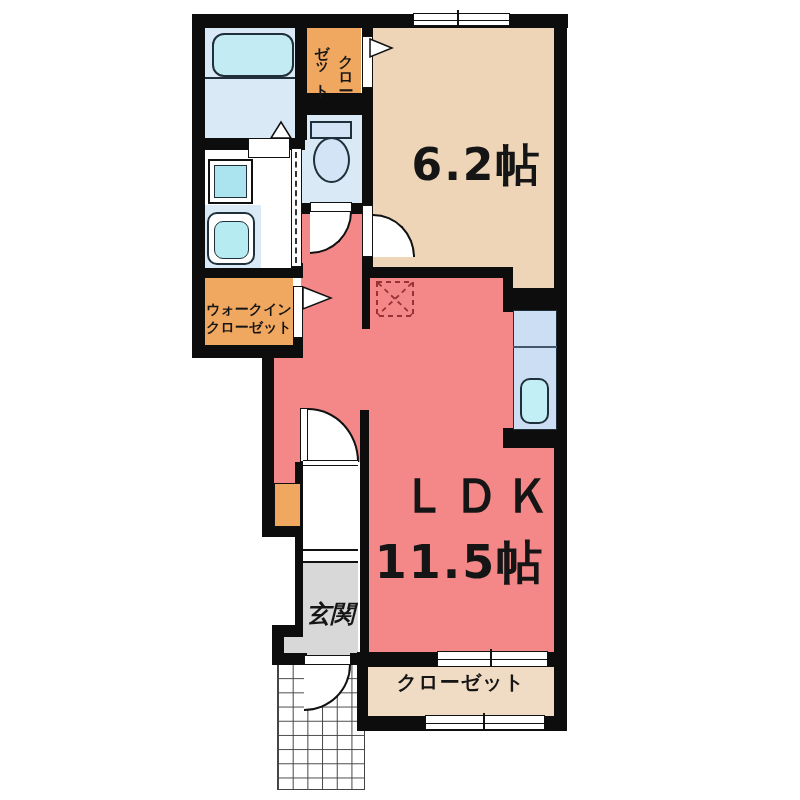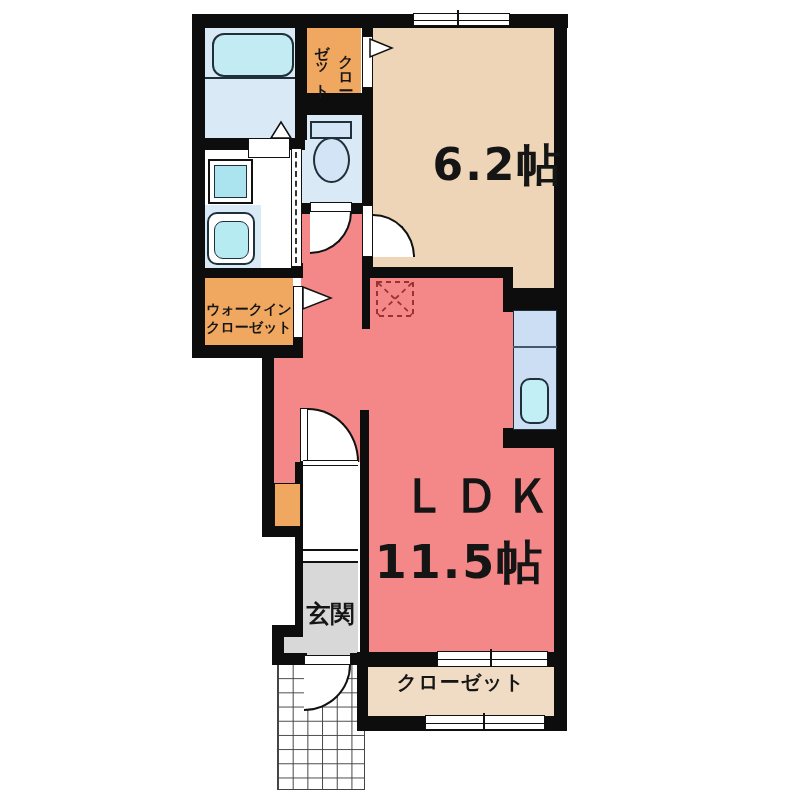--- a/index.html
+++ b/index.html
@@ -139,28 +139,28 @@
   <div class="abs" style="left:513px;top:310px;width:44px;height:120px;background:#cbdef4;border:1px solid #20303a;"></div>
   <div class="abs" style="left:513px;top:346px;width:44px;height:2px;background:#45586b;"></div>
   <div class="abs" style="left:520px;top:378px;width:29px;height:46px;background:#c2eff6;border:2px solid #20303a;border-radius:10px;"></div>
   <svg class="abs" style="left:375px;top:280px;" width="40" height="38">
     <rect x="2" y="2" width="36" height="34" fill="none" stroke="#993333" stroke-width="2" stroke-dasharray="5,4"></rect>
     <line x1="3" y1="3" x2="37" y2="35" stroke="#993333" stroke-width="1.8" stroke-dasharray="5,4"></line>
     <line x1="37" y1="3" x2="3" y2="35" stroke="#993333" stroke-width="1.8" stroke-dasharray="5,4"></line>
   </svg>
   <div class="abs fill-orange" style="left:274px;top:483px;width:27px;height:44px;border:1px solid #111;"></div>
 
-  <div class="abs room-label" style="left:362px;top:136px;width:229px;font-size:44px;letter-spacing:2px;margin-left:21px;">6.2帖</div>
+  <div class="abs room-label" style="left:362px;top:136px;width:229px;font-size:44px;letter-spacing:2px;">6.2帖</div>
 
   <div class="abs room-label" style="left:362px;top:464px;width:195px;font-size:48px;letter-spacing:4px;text-align:right;">ＬＤＫ</div>
   <div class="abs room-label" style="left:362px;top:532px;width:195px;font-size:46px;letter-spacing:2px;">11.5帖</div>
 
   <div class="abs room-label" style="left:368px;top:669px;width:186px;font-size:20px;letter-spacing:1px;">クローゼット</div>
 
-  <div class="abs room-label" style="left:303px;top:598px;width:55px;font-size:24px;">玄関</div>
+  <div class="abs room-label" style="left:303px;top:598px;width:55px;font-size:24px;font-style:italic;">玄関</div>
 
   <div class="abs room-label" style="left:205px;top:300px;width:88px;font-size:14px;line-height:18px;text-align:center;">ウォークイン
 クローゼット</div>
 
   <div class="abs room-label" style="left:306px;top:33px;width:52px;height:62px;font-size:15px;line-height:24px;writing-mode:vertical-rl;letter-spacing:2px;">クロー
 ゼット</div>
 
 </div>
 
 </body></html>

